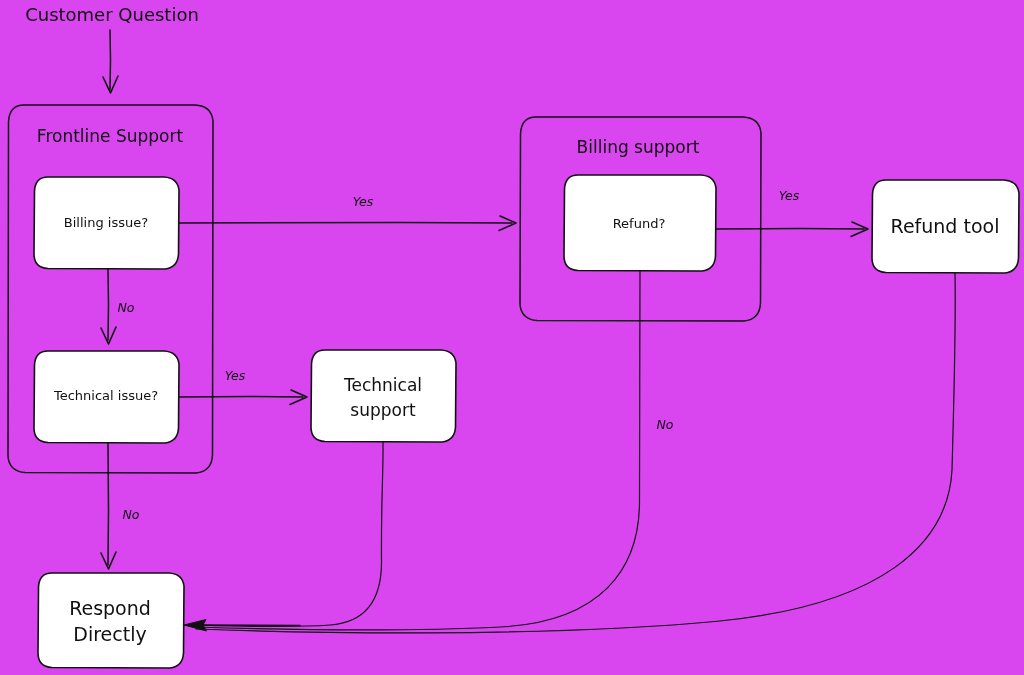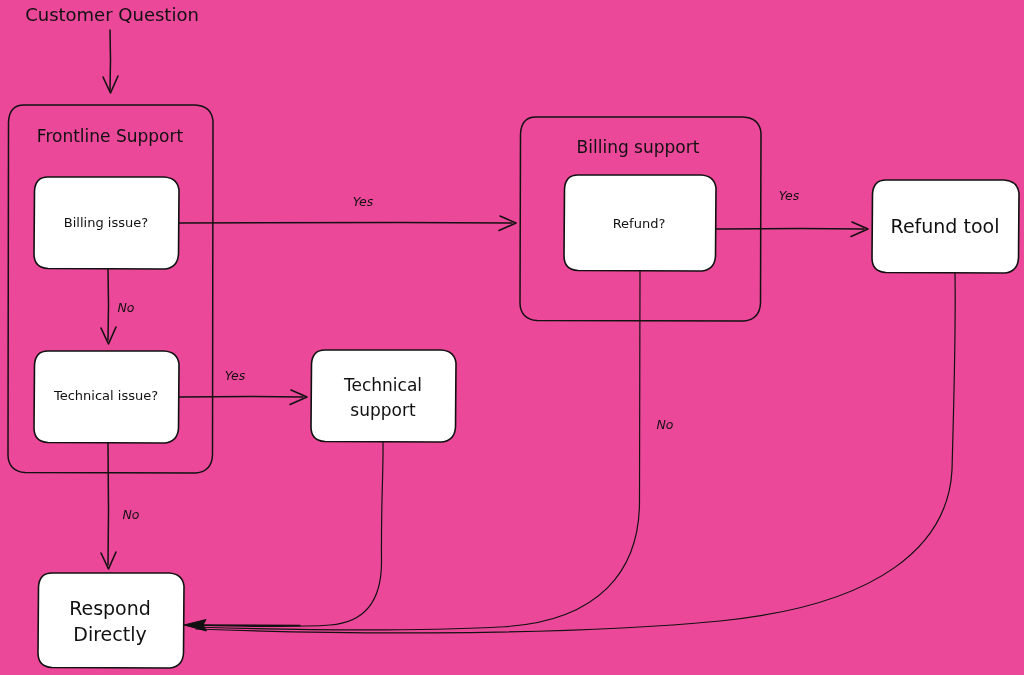--- a/index.html
+++ b/index.html
@@ -12,21 +12,21 @@
     width: 1024px;
     height: 675px;
     overflow: hidden;
     font-family: "DejaVu Sans", sans-serif;
     position: relative;
   }
   #diagram-root {
     position: relative;
     width: 1024px;
     height: 675px;
-    background: #ec4899;
+    background: #d946ef;
   }
   svg.flowchart-canvas {
     position: absolute;
     left: 0;
     top: 0;
     width: 1024px;
     height: 675px;
     display: block;
   }
   .node-shape {

